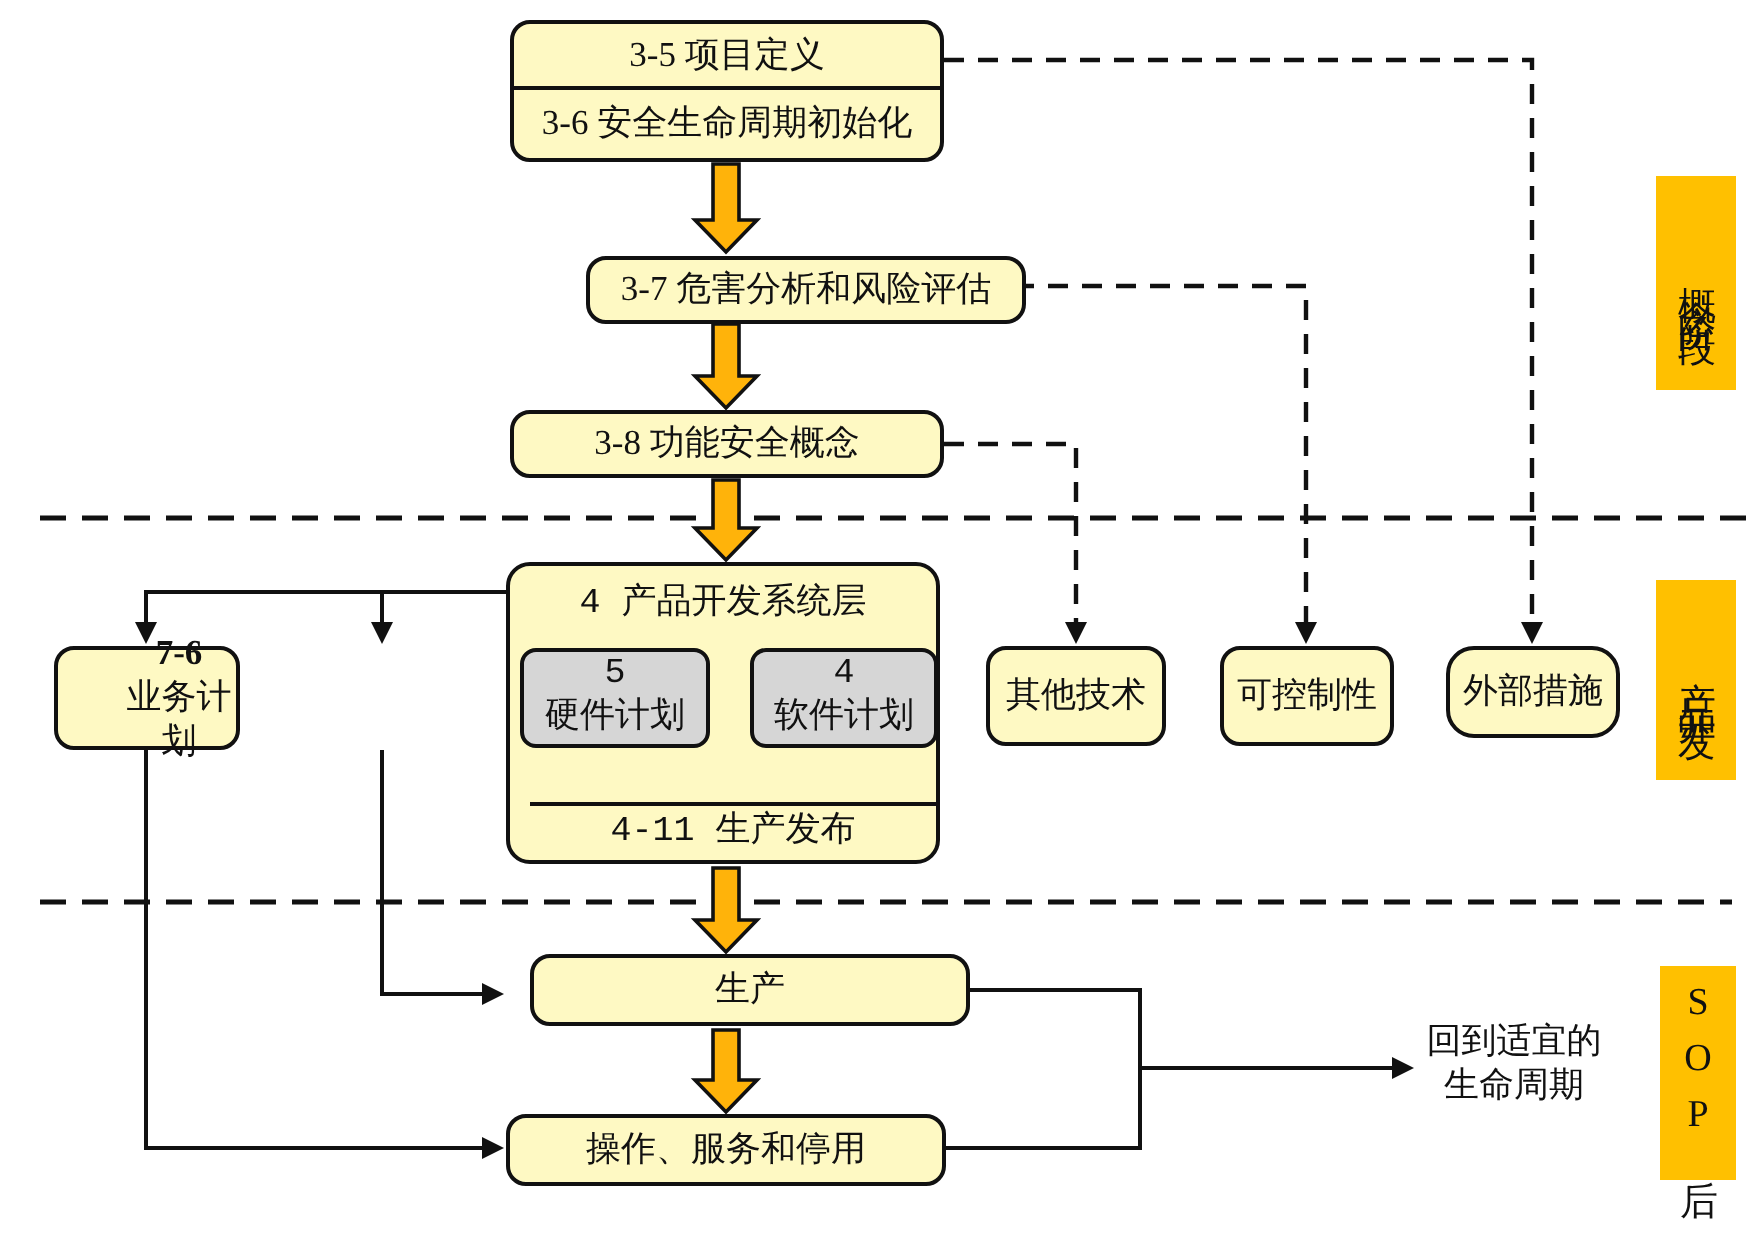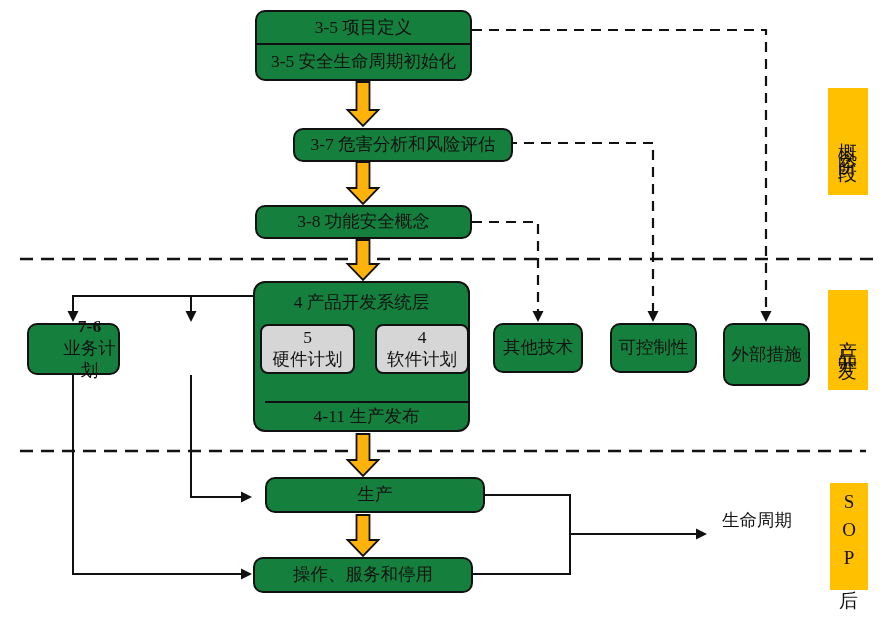--- a/index.html
+++ b/index.html
@@ -10,21 +10,21 @@
   }
   .layer { position:absolute; left:0; top:0; }
   .dash  { stroke:#111; stroke-width:2.6; stroke-dasharray:13 8; fill:none; }
   .dash2 { stroke:#111; stroke-width:2.2; stroke-dasharray:10 7; fill:none; }
   .solid { stroke:#111; stroke-width:2; fill:none; }
   .ah    { fill:#111; stroke:none; }
   .blockarrow { stroke:#111; stroke-width:1.8; stroke-linejoin:miter; }
 
   .box {
     position:absolute; box-sizing:border-box;
-    background:#15803d; border:2.3px solid #111; border-radius:10px;
+    background:#fef9c3; border:2.3px solid #111; border-radius:10px;
     display:flex; flex-direction:column; align-items:center; justify-content:center;
     text-align:center; font-size:17.5px; line-height:1.25; color:#111;
   }
   .top-box { padding:0; }
   .top-row1 { width:100%; height:33px; box-sizing:border-box; border-bottom:2.3px solid #111;
               display:flex; align-items:center; justify-content:center; }
   .top-row2 { width:100%; flex:1; display:flex; align-items:center; justify-content:center; }
 
   .sys-box { display:block; padding:0; border-radius:12px; }
   .sys-title { height:40px; display:flex; align-items:center; justify-content:center; }
@@ -76,53 +76,54 @@
 
     <polygon class="blockarrow" points="356.5,82 369.5,82 369.5,110 378.5,110 363,126 347.5,110 356.5,110" fill="#FFB30A"></polygon>
     <polygon class="blockarrow" points="356.5,162 369.5,162 369.5,188 378.5,188 363,204 347.5,188 356.5,188" fill="#FFB30A"></polygon>
     <polygon class="blockarrow" points="356.5,240 369.5,240 369.5,264 378.5,264 363,280 347.5,264 356.5,264" fill="#FFB30A"></polygon>
     <polygon class="blockarrow" points="356.5,434 369.5,434 369.5,460 378.5,460 363,476 347.5,460 356.5,460" fill="#FFB30A"></polygon>
     <polygon class="blockarrow" points="356.5,515 369.5,515 369.5,540 378.5,540 363,556 347.5,540 356.5,540" fill="#FFB30A"></polygon>
   </svg>
 
   <div class="box top-box" style="left:255px;top:10px;width:217px;height:71px;">
     <div class="top-row1">3-5 项目定义</div>
-    <div class="top-row2">3-5 安全生命周期初始化</div>
+    <div class="top-row2">3-6 安全生命周期初始化</div>
   </div>
 
   <div class="box" style="left:253px;top:128px;width:220px;height:34px;margin-left:40px;">3-7 危害分析和风险评估</div>
 
   <div class="box" style="left:255px;top:205px;width:217px;height:34px;">3-8 功能安全概念</div>
 
-  <div class="box sys-box" style="left:253px;top:281px;width:217px;height:151px;">
+  <div class="box sys-box" style="left:253px;top:281px;width:217px;height:151px;font-family:Liberation Mono, monospace;">
     <div class="sys-title">4 产品开发系统层</div>
     <div class="box inner-box" style="left:5px;top:41px;width:95px;height:50px;">
       <div>5</div>
       <div>硬件计划</div>
     </div>
     <div class="box inner-box" style="left:120px;top:41px;width:94px;height:50px;">
       <div>4</div>
       <div>软件计划</div>
     </div>
     <div class="sys-release">4-11 生产发布</div>
   </div>
 
   <div class="box" style="left:27px;top:323px;width:93px;height:52px;padding-left:32px;">
     <div class="plan-num">7-6</div>
     <div>业务计划</div>
   </div>
 
   <div class="box" style="left:610px;top:323px;width:87px;height:50px;">可控制性</div>
   <div class="box" style="left:493px;top:323px;width:90px;height:50px;">其他技术</div>
-  <div class="box" style="left:723px;top:323px;width:87px;height:63px;">外部措施</div>
+  <div class="box" style="left:723px;top:323px;width:87px;height:46px;border-radius:14px;">外部措施</div>
 
   <div class="box" style="left:265px;top:477px;width:220px;height:36px;">生产</div>
   <div class="box" style="left:253px;top:557px;width:220px;height:36px;">操作、服务和停用</div>
 
   <div class="back-note" style="left:696px;top:509px;width:122px;">
+    <div>回到适宜的</div>
     <div>生命周期</div>
   </div>
 
   <div class="phase" style="left:828px;top:88px;width:40px;height:107px;">概念阶段</div>
   <div class="phase" style="left:828px;top:290px;width:40px;height:100px;">产品开发</div>
   <div class="phase" style="left:830px;top:483px;width:38px;height:107px;">SOP后</div>
 
 </div>
 
 </body></html>

